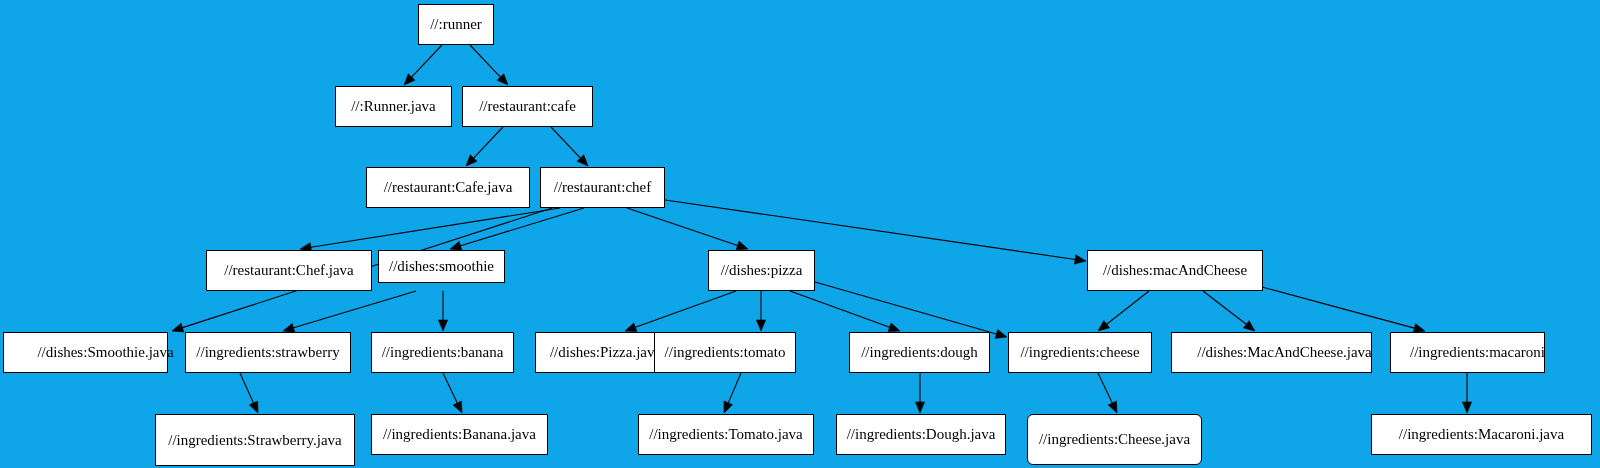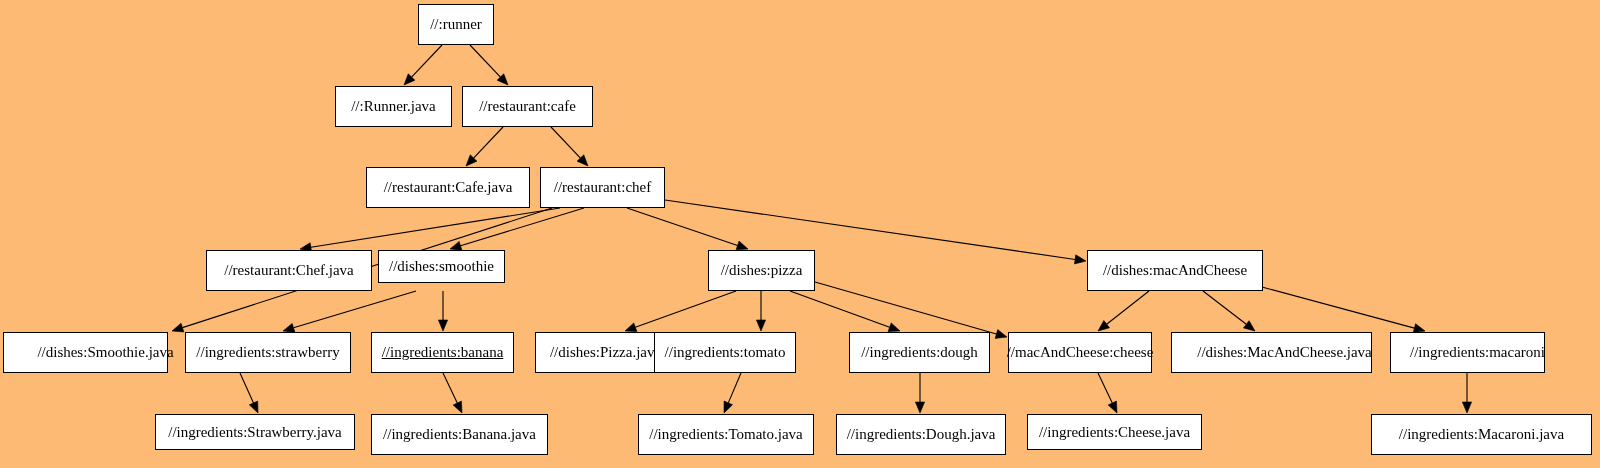--- a/index.html
+++ b/index.html
@@ -4,21 +4,21 @@
 <style>
   html, body {
     margin: 0;
     padding: 0;
     background: #ffffff;
   }
   #graph-root {
     position: relative;
     width: 1600px;
     height: 468px;
-    background: #fdba74;
+    background: #0ea5e9;
     font-family: "Liberation Serif", "DejaVu Serif", serif;
     overflow: hidden;
   }
   #graph-svg {
     position: absolute;
     top: 0;
     left: 0;
     width: 1600px;
     height: 468px;
   }
@@ -180,53 +180,53 @@
       </div>
       <div class="node-box" style="left: 1087px; top: 250px; width: 176px; height: 41px;">
         <span class="node-label">//dishes:macAndCheese</span>
       </div>
       <div class="node-box" style="left: 3px; top: 332px; width: 165px; height: 41px; padding-left: 40px;">
         <span class="node-label">//dishes:Smoothie.java</span>
       </div>
       <div class="node-box" style="left: 185px; top: 332px; width: 166px; height: 41px;">
         <span class="node-label">//ingredients:strawberry</span>
       </div>
-      <div class="node-box" style="left: 371px; top: 332px; width: 143px; height: 41px; text-decoration: underline;">
+      <div class="node-box" style="left: 371px; top: 332px; width: 143px; height: 41px;">
         <span class="node-label">//ingredients:banana</span>
       </div>
       <div class="node-box" style="left: 535px; top: 332px; width: 141px; height: 41px;">
         <span class="node-label">//dishes:Pizza.java</span>
       </div>
       <div class="node-box" style="left: 654px; top: 332px; width: 142px; height: 41px;">
         <span class="node-label">//ingredients:tomato</span>
       </div>
       <div class="node-box" style="left: 849px; top: 332px; width: 141px; height: 41px;">
         <span class="node-label">//ingredients:dough</span>
       </div>
       <div class="node-box" style="left: 1008px; top: 332px; width: 144px; height: 41px;">
-        <span class="node-label">//macAndCheese:cheese</span>
+        <span class="node-label">//ingredients:cheese</span>
       </div>
       <div class="node-box" style="left: 1171px; top: 332px; width: 201px; height: 41px; padding-left: 26px;">
         <span class="node-label">//dishes:MacAndCheese.java</span>
       </div>
       <div class="node-box" style="left: 1390px; top: 332px; width: 155px; height: 41px; padding-left: 20px;">
         <span class="node-label">//ingredients:macaroni</span>
       </div>
-      <div class="node-box" style="left: 155px; top: 414px; width: 200px; height: 36px;">
+      <div class="node-box" style="left: 155px; top: 414px; width: 200px; height: 52px;">
         <span class="node-label">//ingredients:Strawberry.java</span>
       </div>
       <div class="node-box" style="left: 371px; top: 414px; width: 177px; height: 41px;">
         <span class="node-label">//ingredients:Banana.java</span>
       </div>
       <div class="node-box" style="left: 638px; top: 414px; width: 176px; height: 41px;">
         <span class="node-label">//ingredients:Tomato.java</span>
       </div>
       <div class="node-box" style="left: 836px; top: 414px; width: 170px; height: 41px;">
         <span class="node-label">//ingredients:Dough.java</span>
       </div>
-      <div class="node-box" style="left: 1027px; top: 414px; width: 175px; height: 36px;">
+      <div class="node-box" style="left: 1027px; top: 414px; width: 175px; height: 51px; border-radius: 6px;">
         <span class="node-label">//ingredients:Cheese.java</span>
       </div>
       <div class="node-box" style="left: 1371px; top: 414px; width: 221px; height: 41px;">
         <span class="node-label">//ingredients:Macaroni.java</span>
       </div>
     </div>
 </div>
 
 </body></html>

